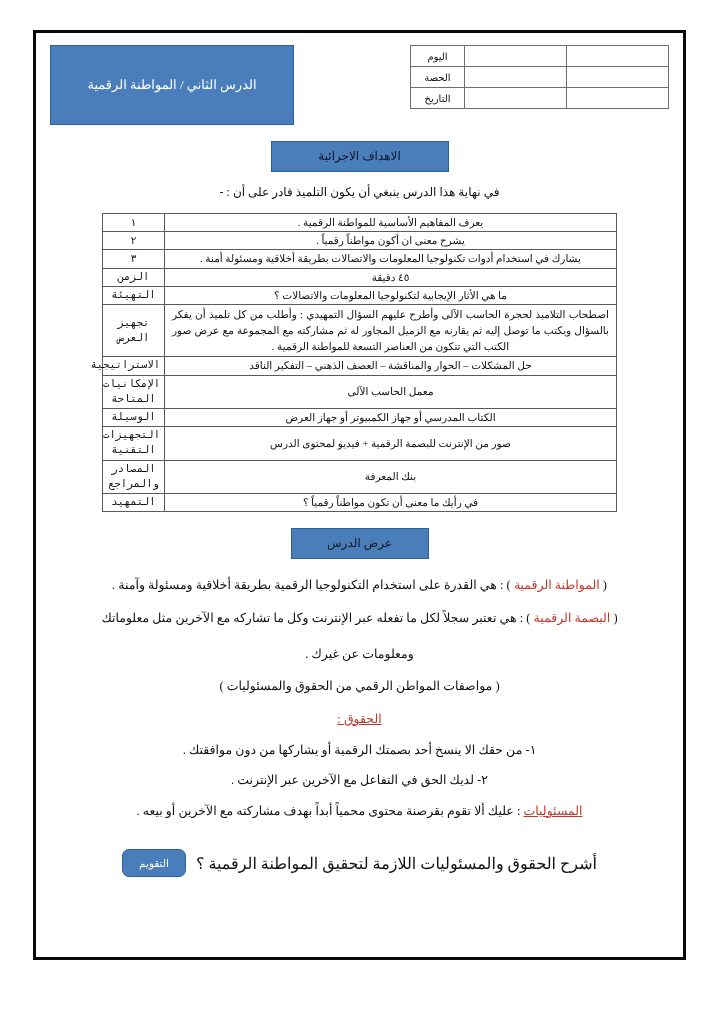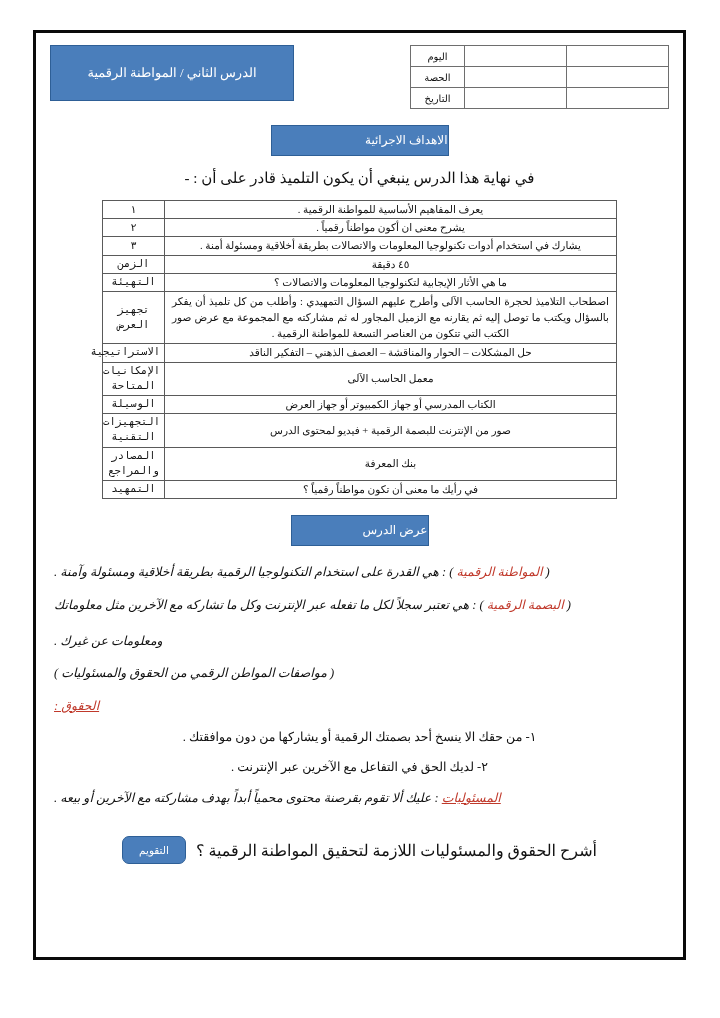--- a/index.html
+++ b/index.html
@@ -37,21 +37,21 @@
   .top-row {
     display: flex;
     flex-direction: row-reverse;
     align-items: flex-start;
     justify-content: space-between;
     padding: 12px 14px 0 14px;
     box-sizing: border-box;
   }
   .title-box {
     width: 244px;
-    height: 56px;
+    height: 80px;
     background: #4a7ebb;
     border: 1px solid #2e5f96;
     display: flex;
     align-items: center;
     justify-content: center;
     color: #ffffff;
     font-size: 13px;
     box-sizing: border-box;
   }
   table.meta {
@@ -74,31 +74,32 @@
 
   
   .banner-wrap {
     display: flex;
     justify-content: center;
     margin-top: 16px;
   }
   .banner {
     background: #4a7ebb;
     border: 1px solid #2e5f96;
-    color: #ffffff;
+    color: #0f172a;
     font-size: 12px;
+    text-align: center;
     padding: 7px 0;
     box-sizing: border-box;
   }
   .banner.objectives { width: 178px; }
   .banner.lesson     { width: 138px; }
 
   .intro-line {
     text-align: center;
-    font-size: 15px;
+    font-size: 12px;
     margin-top: 13px;
     letter-spacing: 0.2px;
   }
 
   
   table.plan {
     border-collapse: collapse;
     width: 515px;
     margin: 13px auto 0 auto;
     table-layout: fixed;
@@ -134,23 +135,22 @@
 
   
   .body-block {
     padding: 0 18px;
     margin-top: 14px;
     box-sizing: border-box;
   }
   .para {
     font-size: 12.5px;
     line-height: 1.95;
-    text-align: left;
+    text-align: center;
     margin: 0 0 8px 0;
-    font-style: italic;
   }
   .para.tight { margin-bottom: 12px; }
   .term {
     color: #c0392b;
   }
   .term-underline {
     color: #c0392b;
     text-decoration: underline;
   }
   .list-item {

